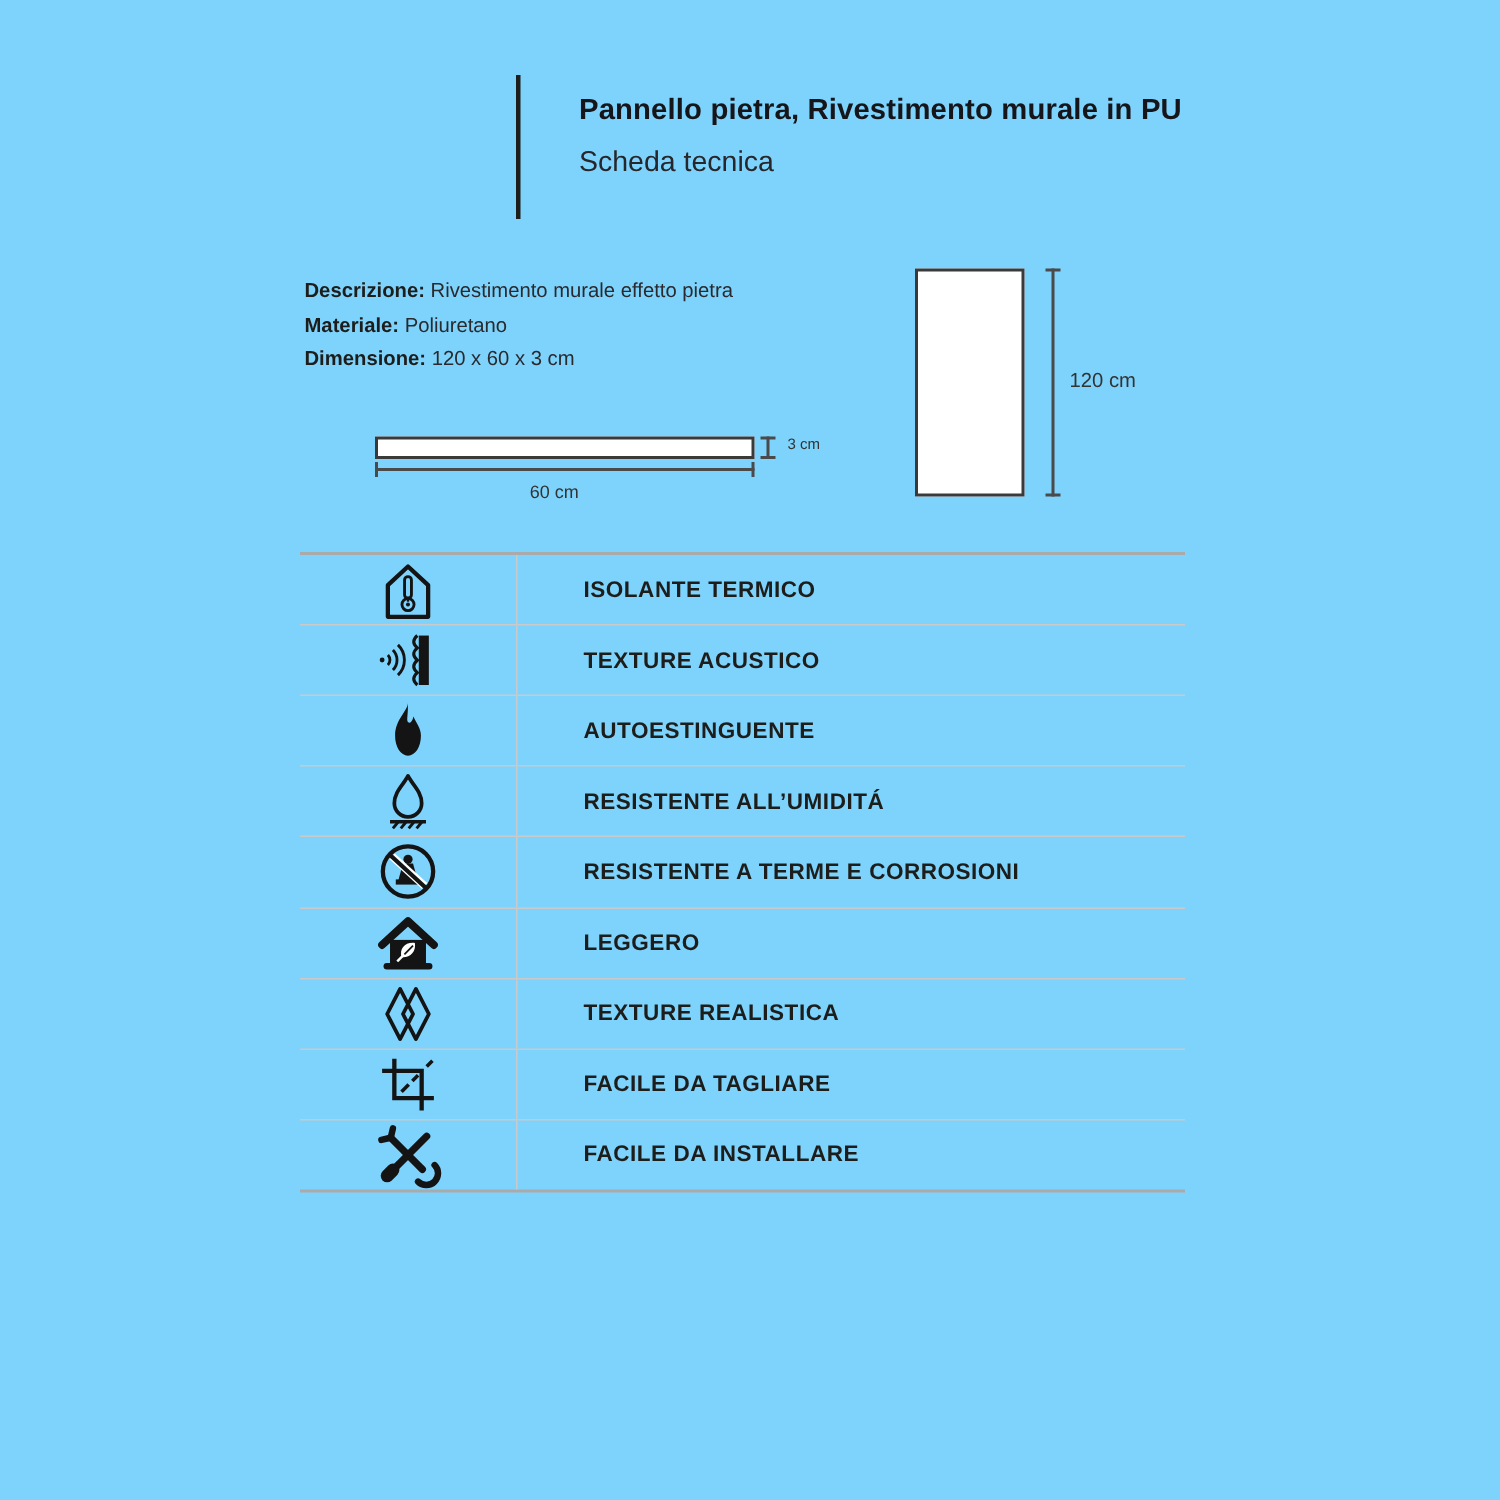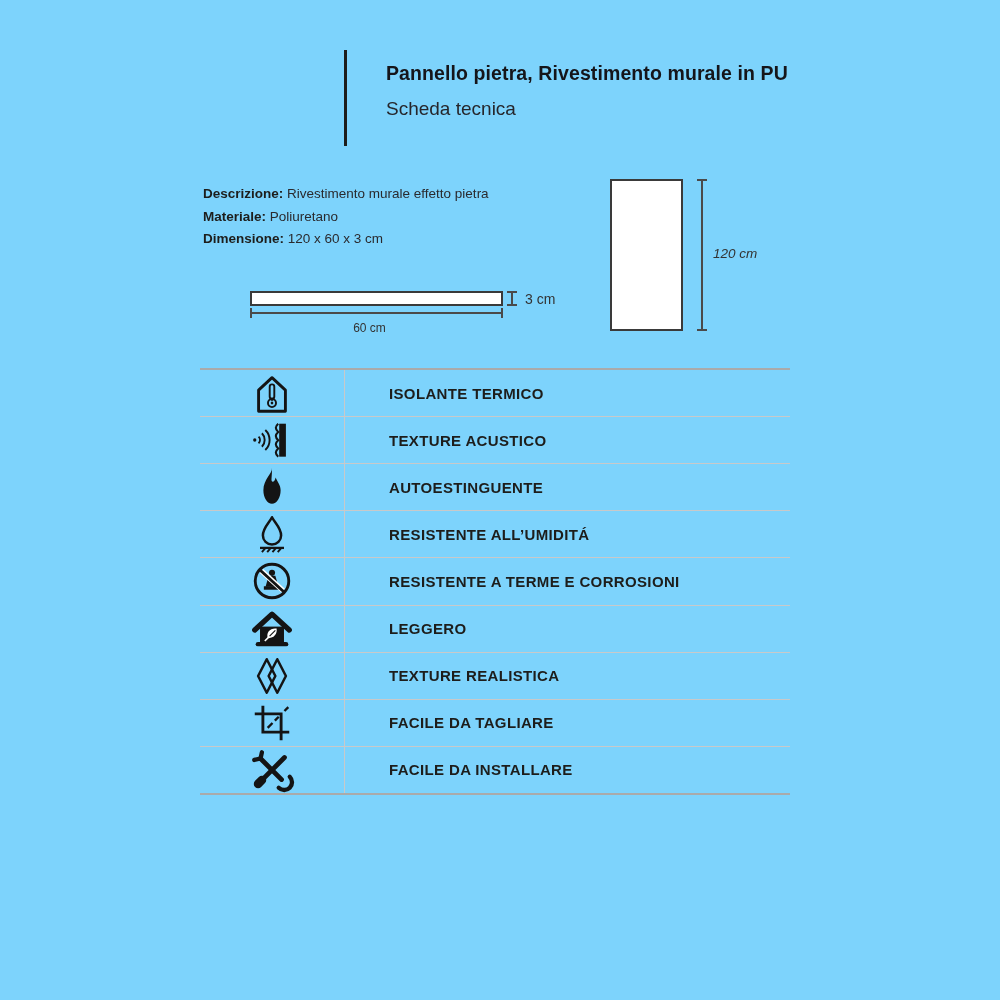--- a/index.html
+++ b/index.html
@@ -13,31 +13,31 @@
   .subtitle{position:absolute;left:386px;top:98px;font-size:19px;font-weight:400;color:#26262b;white-space:nowrap;}
   
   .specs{position:absolute;left:203px;top:183px;font-size:13.5px;line-height:22.5px;color:#2a2a2e;}
   .specs b{font-weight:700;color:#1d1d1b;text-align:center;}
   
   .side-rect{position:absolute;left:250px;top:291px;width:249px;height:11px;border:2px solid #3a3a3a;background:#fff;}
   .thick-measure{position:absolute;left:507px;top:291px;width:10px;height:15px;}
   .thick-measure .bar{position:absolute;left:0;width:10px;height:2px;background:#4a4a4a;}
   .thick-measure .bar.b{bottom:0;}
   .thick-measure .mid{position:absolute;left:4px;top:0;width:2px;height:15px;background:#4a4a4a;}
-  .thick-label{position:absolute;left:525px;top:291px;font-size:14px;color:#333;}
+  .thick-label{position:absolute;left:525px;top:291px;font-size:10px;color:#333;}
   .width-line{position:absolute;left:250px;top:312px;width:253px;height:2px;background:#4a4a4a;}
   .width-tick{position:absolute;top:308px;width:2px;height:10px;background:#4a4a4a;}
   .width-tick.l{left:250px;} .width-tick.r{left:501px;}
   .width-label{position:absolute;left:243px;top:321px;width:253px;text-align:center;font-size:12px;color:#333;}
   
   .front-rect{position:absolute;left:610px;top:179px;width:69px;height:148px;border:2px solid #3a3a3a;background:#fff;}
   .height-line{position:absolute;left:701px;top:179px;width:2px;height:152px;background:#4a4a4a;}
   .height-bar{position:absolute;left:697px;width:10px;height:2px;background:#4a4a4a;}
   .height-bar.t{top:179px;} .height-bar.b{top:329px;}
-  .height-label{position:absolute;left:713px;top:246px;font-size:13.5px;color:#333;font-style:italic;}
+  .height-label{position:absolute;left:713px;top:246px;font-size:13.5px;color:#333;}
   
   .features{
     position:absolute;left:200px;top:368px;width:590px;height:427px;
     display:flex;flex-direction:column;
     border-top:2px solid #aaaaaa;border-bottom:2px solid #aaaaaa;box-sizing:border-box;
   }
   .frow{flex:1;display:flex;border-bottom:1px solid #c9c9c9;}
   .frow:last-child{border-bottom:none;}
   .icon-cell{width:145px;border-right:1px solid #c9c9c9;display:flex;align-items:center;justify-content:center;box-sizing:border-box;}
   .text-cell{flex:1;display:flex;align-items:center;padding-left:44px;}

